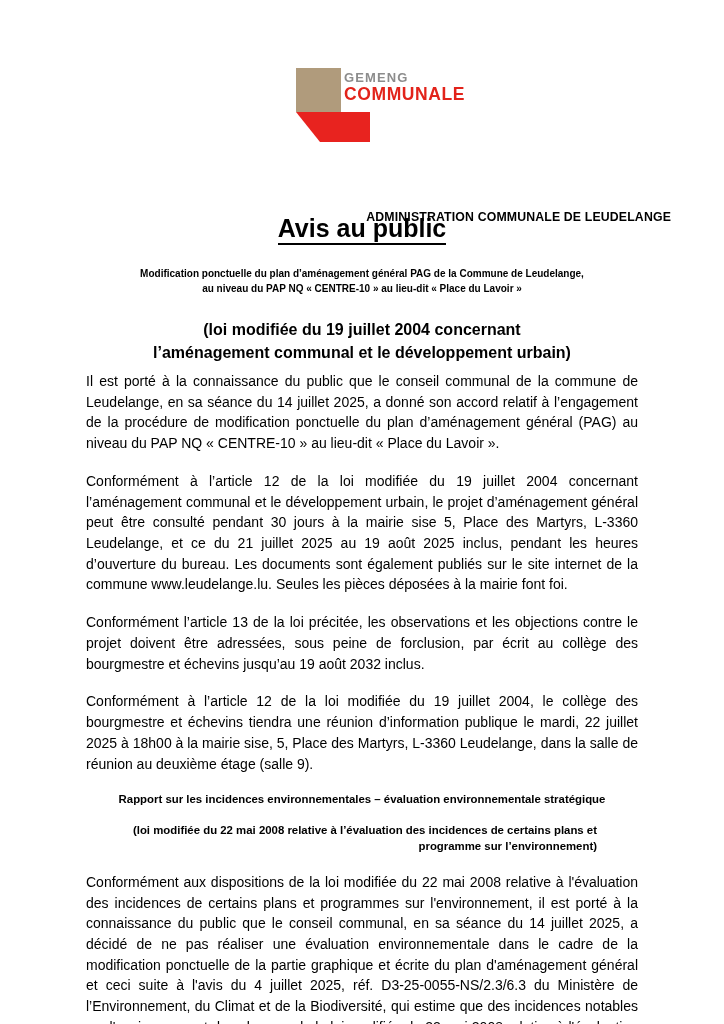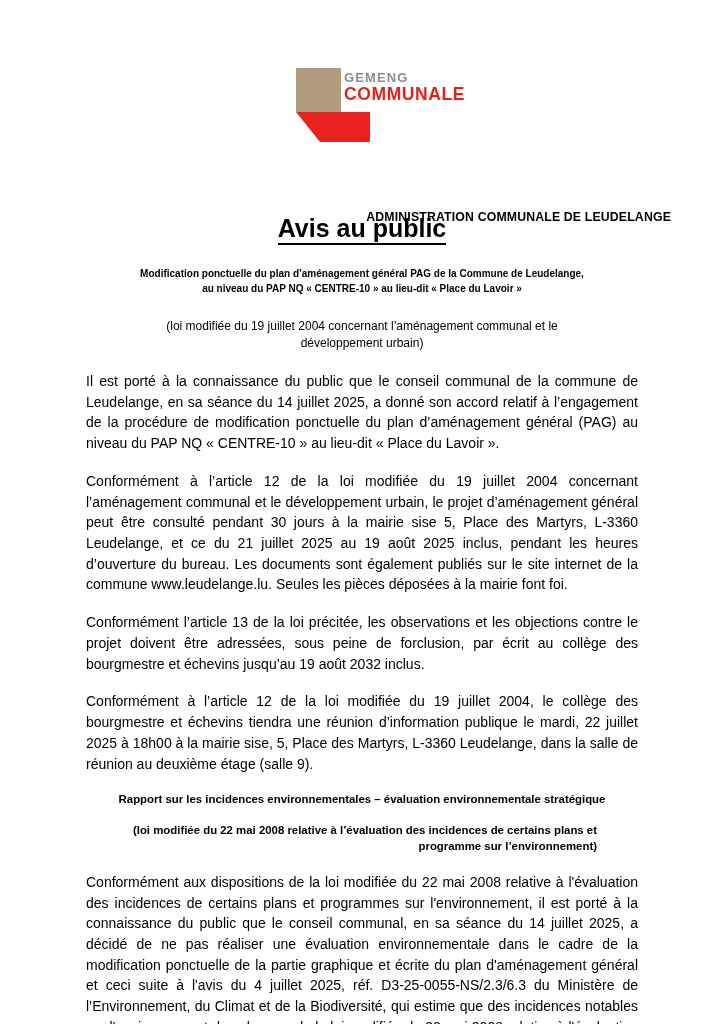--- a/index.html
+++ b/index.html
@@ -102,22 +102,22 @@
     font-weight: bold;
     line-height: 1.45;
   }
 
   .law-note {
     position: absolute;
     left: 148px;
     top: 318px;
     width: 428px;
     text-align: center;
-    font-size: 12px;
-    font-weight: normal;
+    font-size: 16px;
+    font-weight: bold;
     line-height: 1.45;
   }
 
   .body-wrap {
     position: absolute;
     left: 86px;
     top: 371px;
     width: 552px;
   }
   p.para {

